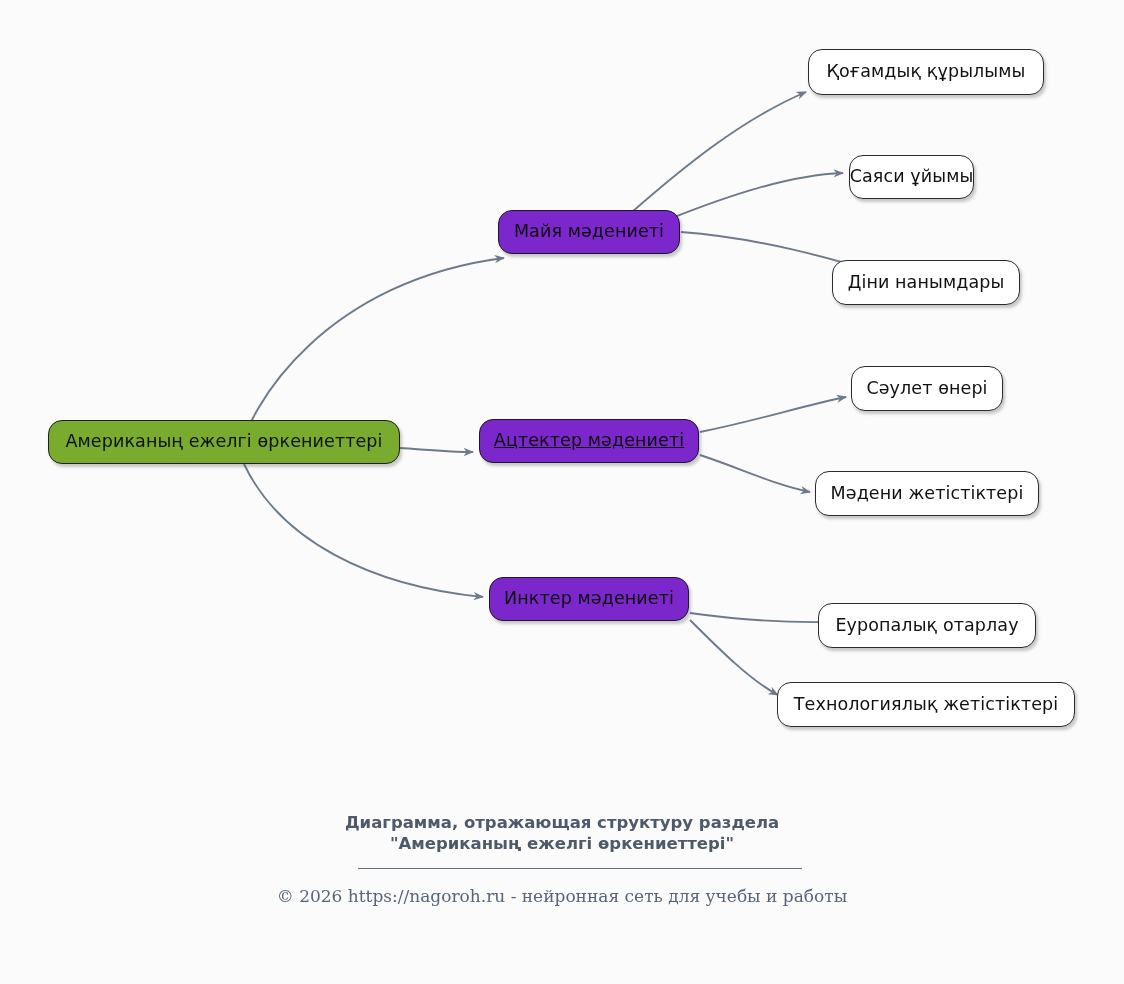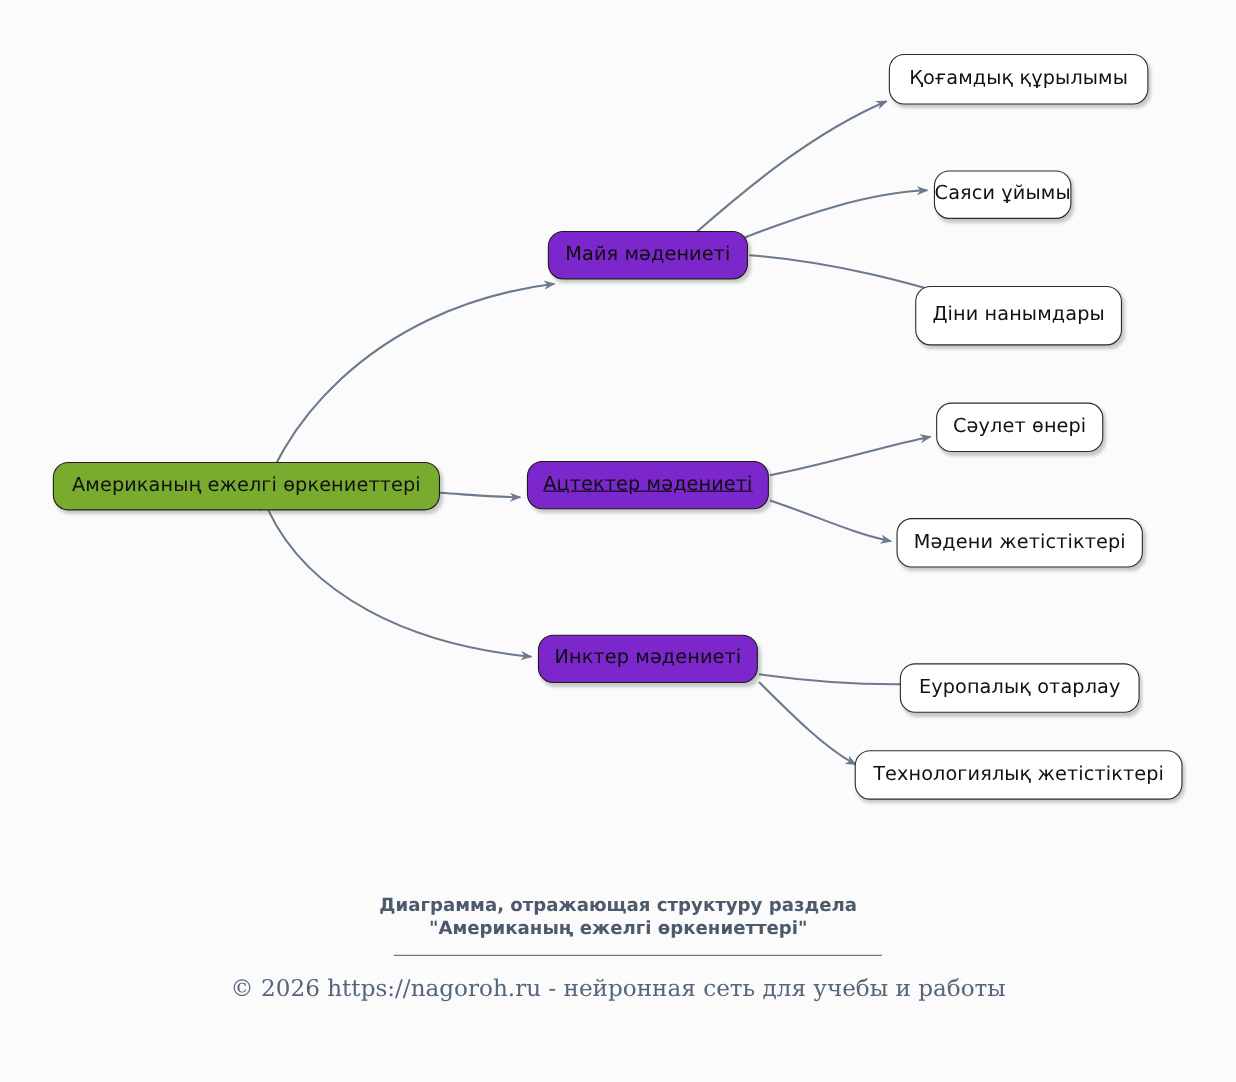--- a/index.html
+++ b/index.html
@@ -76,21 +76,21 @@
     height: 0;
     border-top: 1.3px solid #5d6b7d;
   }
   .footer {
     position: absolute;
     left: 0;
     width: 1124px;
     text-align: center;
     color: #55657a;
     font-family: "DejaVu Serif", "Liberation Serif", serif;
-    font-size: 21px;
+    font-size: 17px;
   }
 </style>
 </head>
 <body>
 
 <div id="canvas">
 
   <svg id="edge-layer" viewBox="0 0 1124 984" xmlns="http://www.w3.org/2000/svg">
     <defs>
       <marker id="arrowhead" markerWidth="11" markerHeight="9" refX="9.5" refY="4.5" orient="auto" markerUnits="userSpaceOnUse">
@@ -123,21 +123,21 @@
       </div>
       <div class="node branch" style="left: 489px; top: 577px; width: 200px; height: 44px;">
         <span class="node-label">Инктер мәдениеті</span>
       </div>
       <div class="node leaf" style="left: 808px; top: 49px; width: 236px; height: 46px;">
         <span class="node-label">Қоғамдық құрылымы</span>
       </div>
       <div class="node leaf" style="left: 849px; top: 155px; width: 125px; height: 44px;">
         <span class="node-label">Саяси ұйымы</span>
       </div>
-      <div class="node leaf" style="left: 832px; top: 260px; width: 188px; height: 54px;">
+      <div class="node leaf" style="left: 832px; top: 260px; width: 188px; height: 45px;">
         <span class="node-label">Діни нанымдары</span>
       </div>
       <div class="node leaf" style="left: 851px; top: 366px; width: 152px; height: 45px;">
         <span class="node-label">Сәулет өнері</span>
       </div>
       <div class="node leaf" style="left: 815px; top: 471px; width: 224px; height: 45px;">
         <span class="node-label">Мәдени жетістіктері</span>
       </div>
       <div class="node leaf" style="left: 818px; top: 577px; width: 218px; height: 45px; margin-top: 26px;">
         <span class="node-label">Еуропалық отарлау</span>

